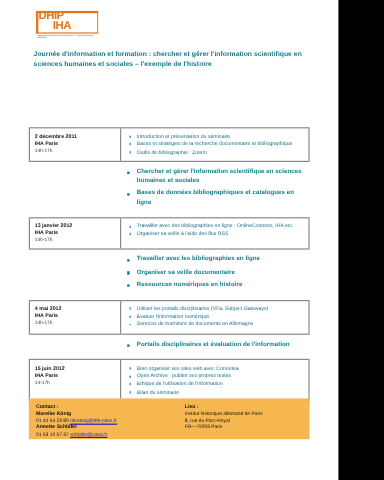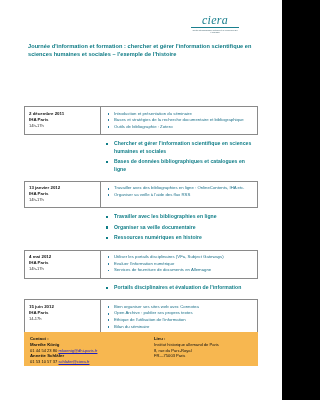--- a/index.html
+++ b/index.html
@@ -150,26 +150,32 @@
     color:#2020c0;text-decoration:underline;
   }
 </style>
 </head>
 <body>
 
 <div class="page">
 
   <div class="logos">
 
-
-    <div class="logo-ciera">
-      <div class="cname">ciera</div>
-      <span class="cline"></span>
-      <div class="csub">Centre interdisciplinaire d'études et de recherches sur l'Allemagne</div>
-    </div>
+    <div class="logo-dhip">
+      <div class="bars">
+        <span class="bar b1"></span>
+        <span class="bar b2"></span>
+        <span class="bar b3"></span>
+        <span class="bar b4"></span>
+      </div>
+      <div class="t1">DHIP</div>
+      <div class="t2">IHA</div>
+      <div class="sub">Deutsches Historisches Institut Paris · Institut historique allemand</div>
+    </div>
+
 
   </div>
 
   <div class="title">Journée d'information et formation : chercher et gérer l'information scientifique en sciences humaines et sociales – l'exemple de l'histoire</div>
 
   <div class="schedule">
 
     <div class="row">
       <div class="cell-date">
         <div class="d-date">2 décembre 2011</div>

